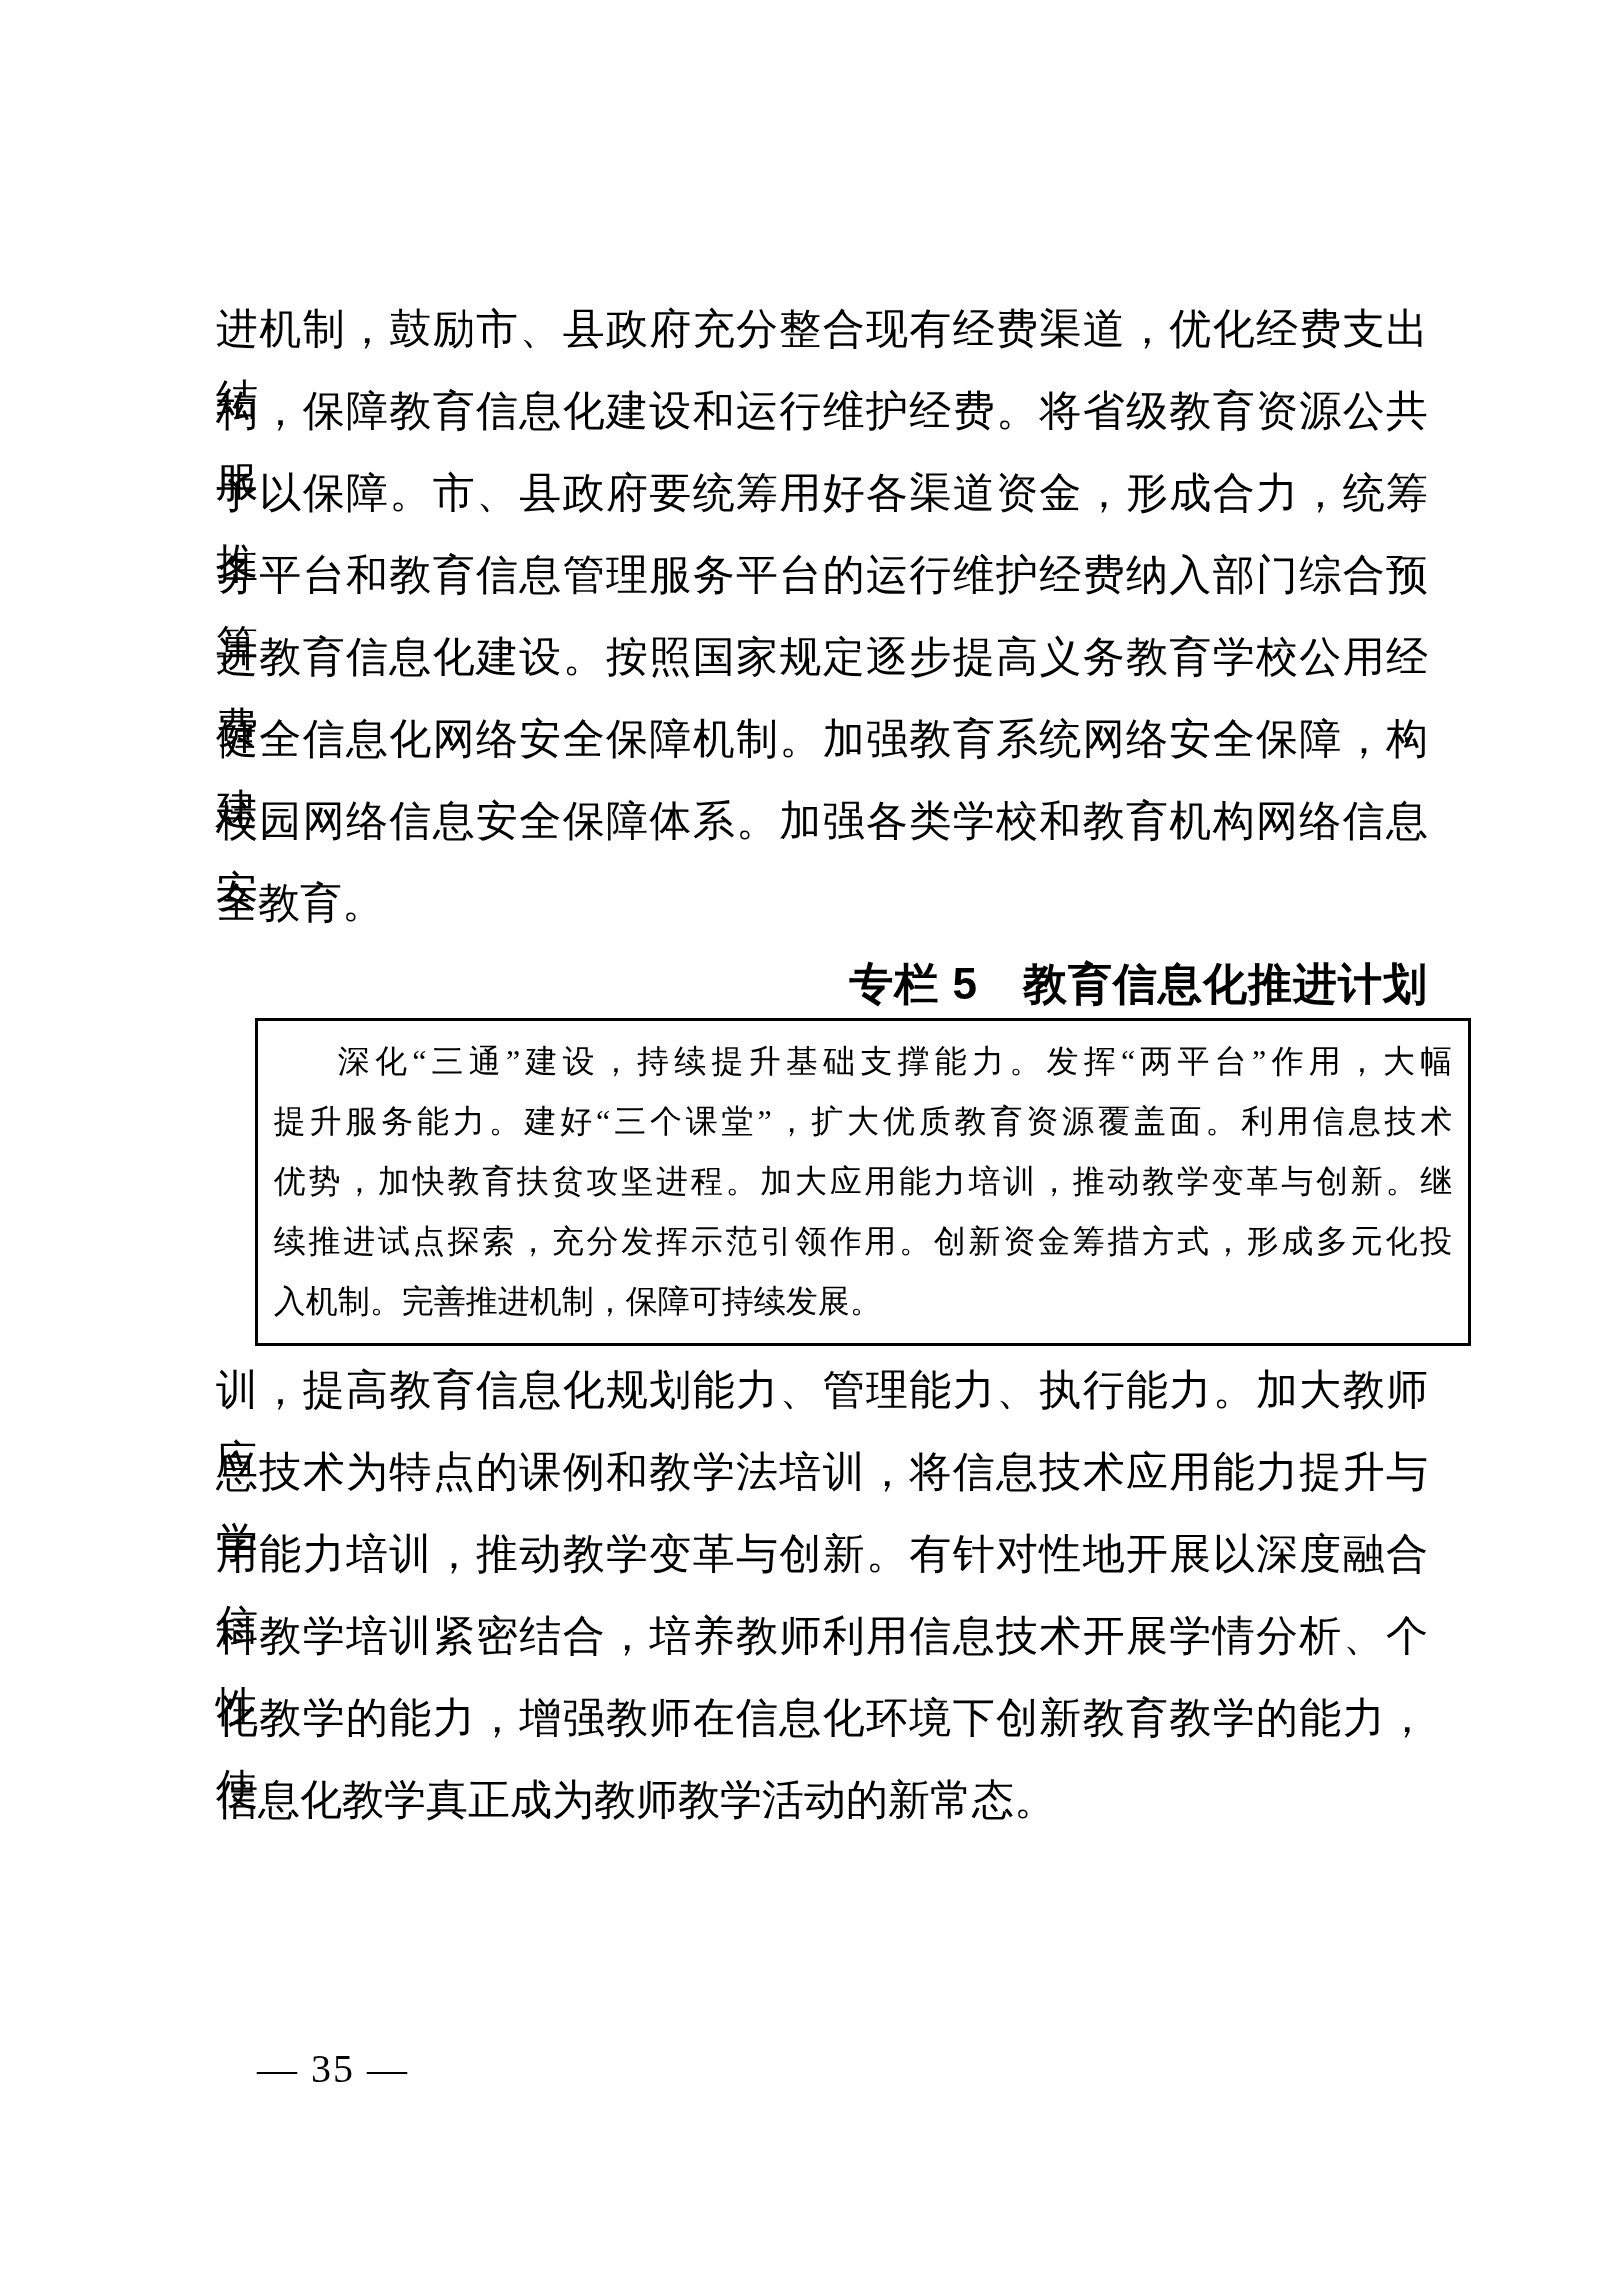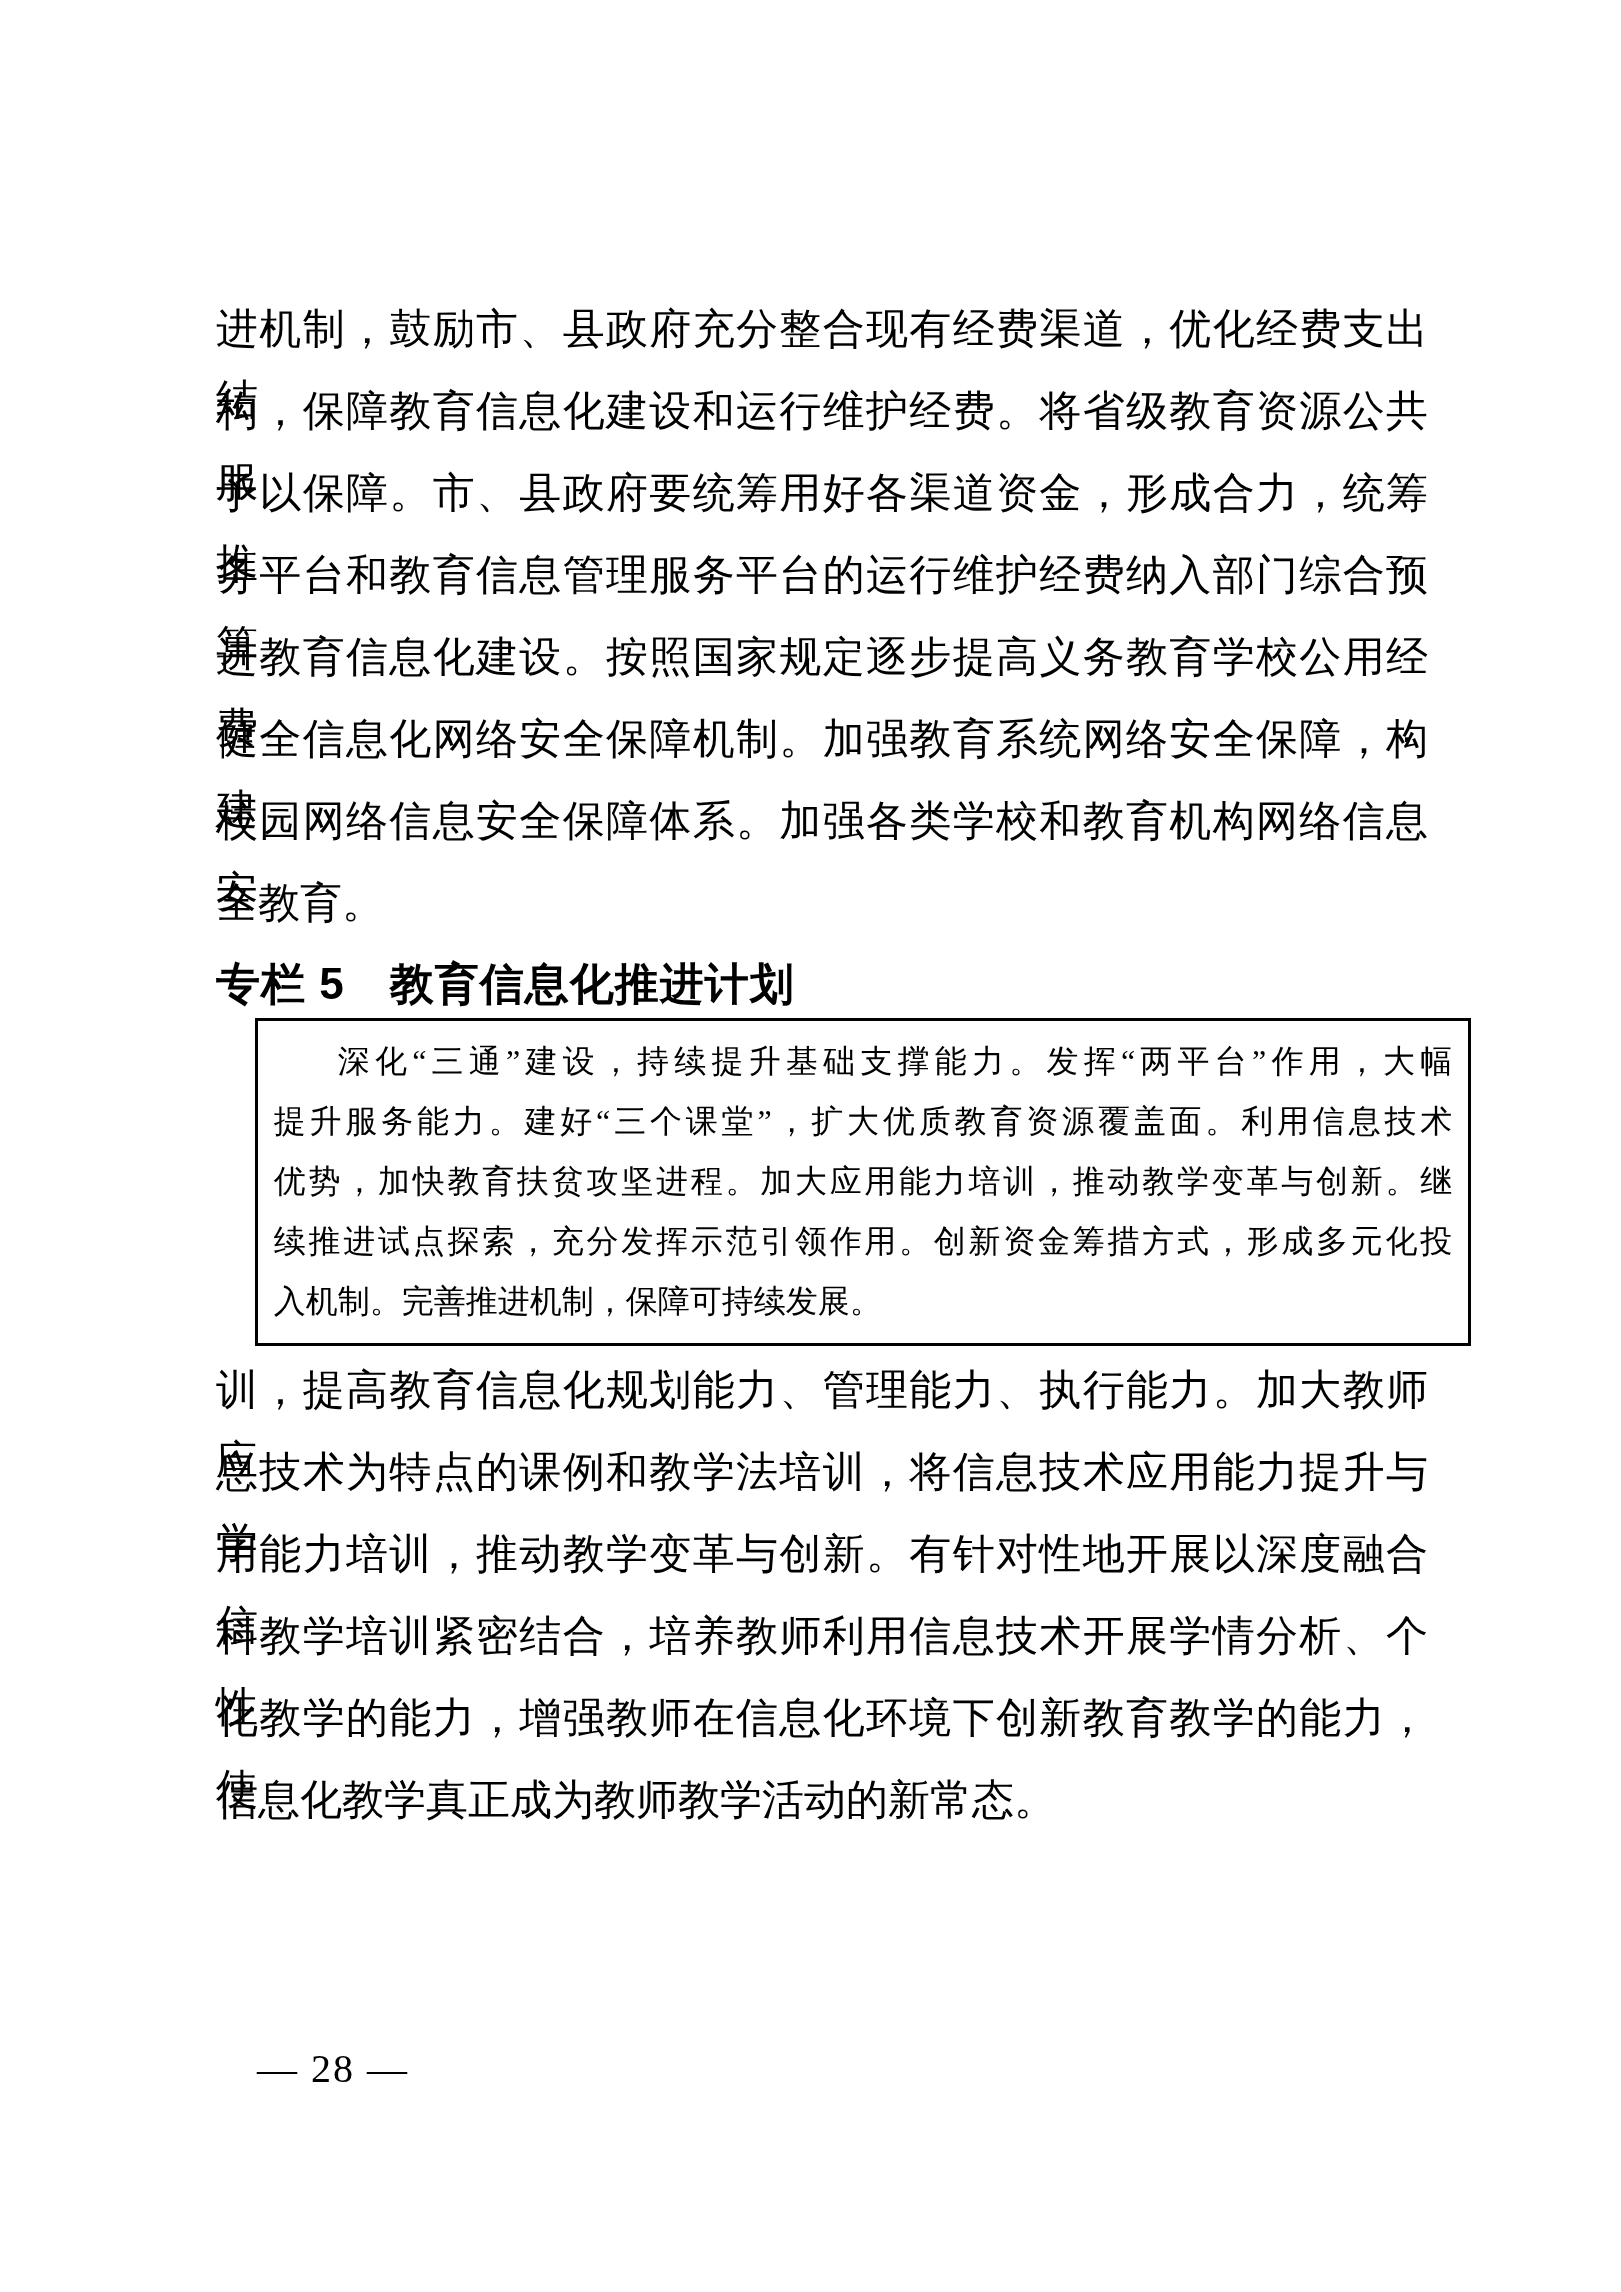--- a/index.html
+++ b/index.html
@@ -27,21 +27,21 @@
     white-space: normal;
   }
   .bl.end {
     text-align-last: left;
   }
   .ind { text-indent: 2em; }
   
   .col-title {
     height: 68px;
     line-height: 68px;
-    text-align: left;
+    text-align: right;
     font-family: "Liberation Sans", sans-serif;
     font-weight: bold;
     font-size: 44px;
     letter-spacing: 1px;
   }
   
   .col-box {
     box-sizing: border-box;
     margin-left: 39px;
     width: 1216px;
@@ -101,14 +101,14 @@
     <div class="bl">训，提高教育信息化规划能力、管理能力、执行能力。加大教师应</div>
     <div class="bl">息技术为特点的课例和教学法培训，将信息技术应用能力提升与学</div>
     <div class="bl">用能力培训，推动教学变革与创新。有针对性地开展以深度融合信</div>
     <div class="bl">科教学培训紧密结合，培养教师利用信息技术开展学情分析、个性</div>
     <div class="bl">化教学的能力，增强教师在信息化环境下创新教育教学的能力，使</div>
     <div class="bl end">信息化教学真正成为教师教学活动的新常态。</div>
   </div>
 
 </div>
 
-<div class="page-number">— 28 —</div>
+<div class="page-number">— 35 —</div>
 
 
 </body></html>

